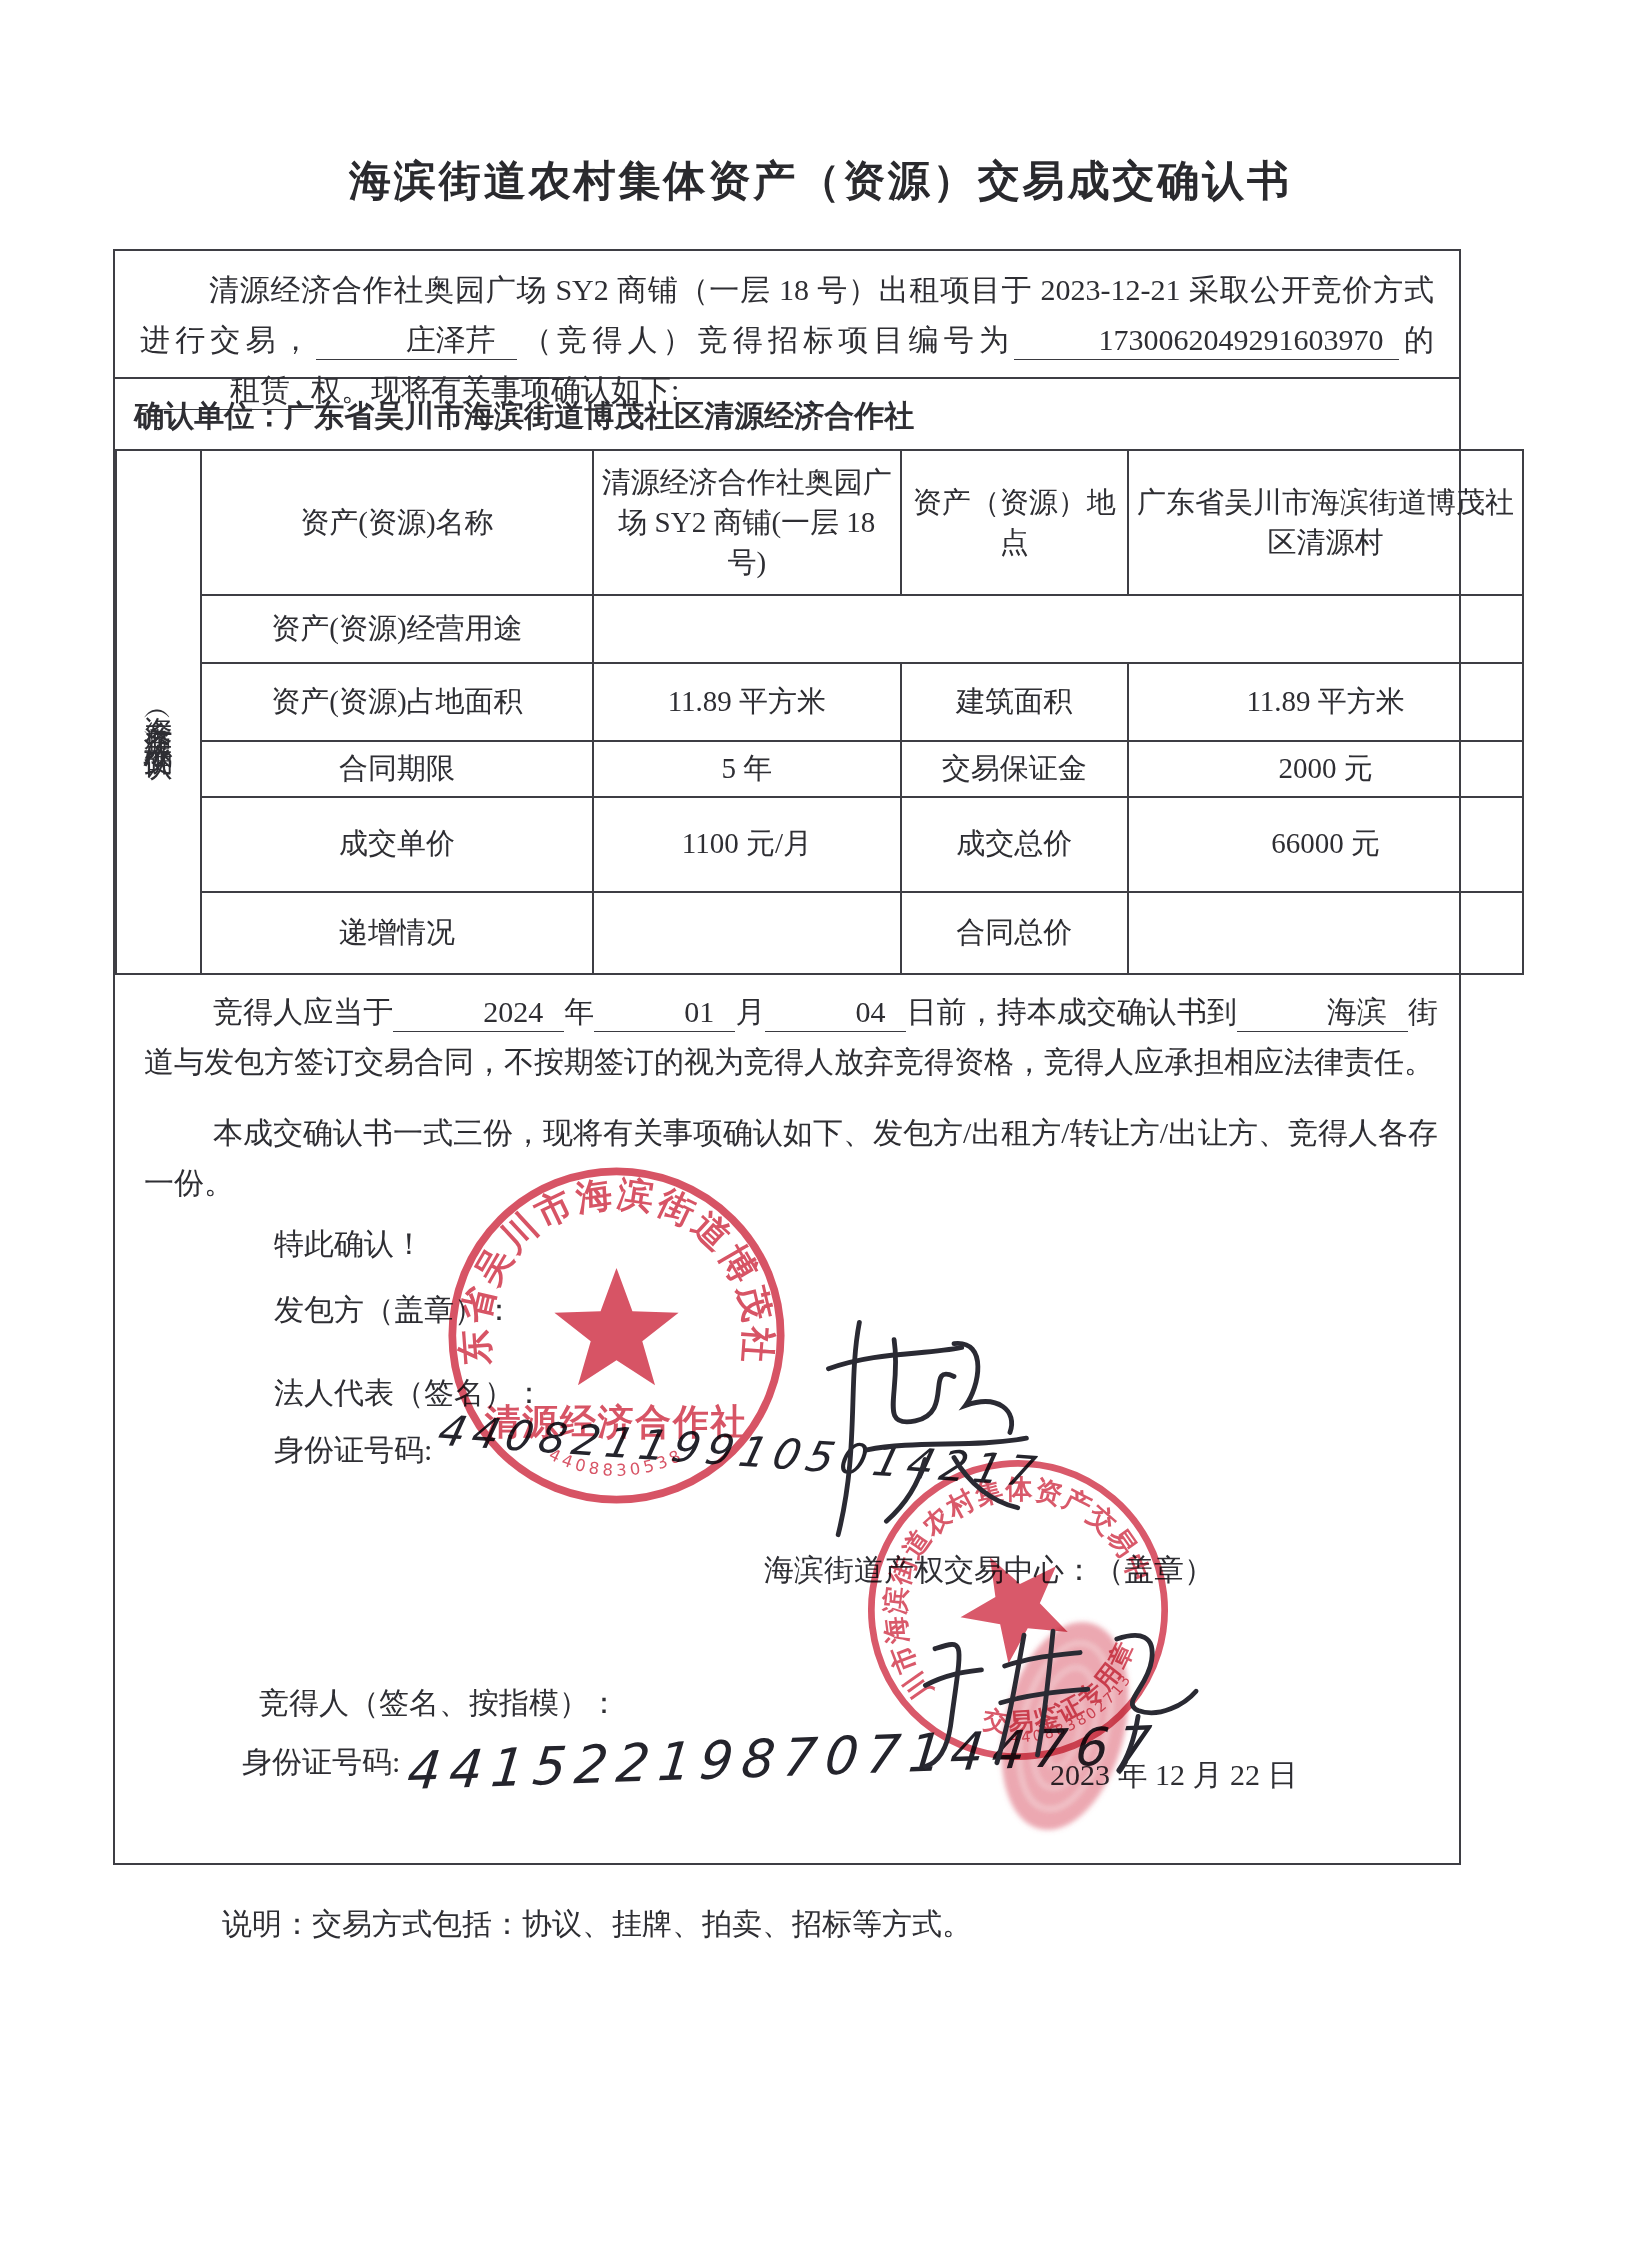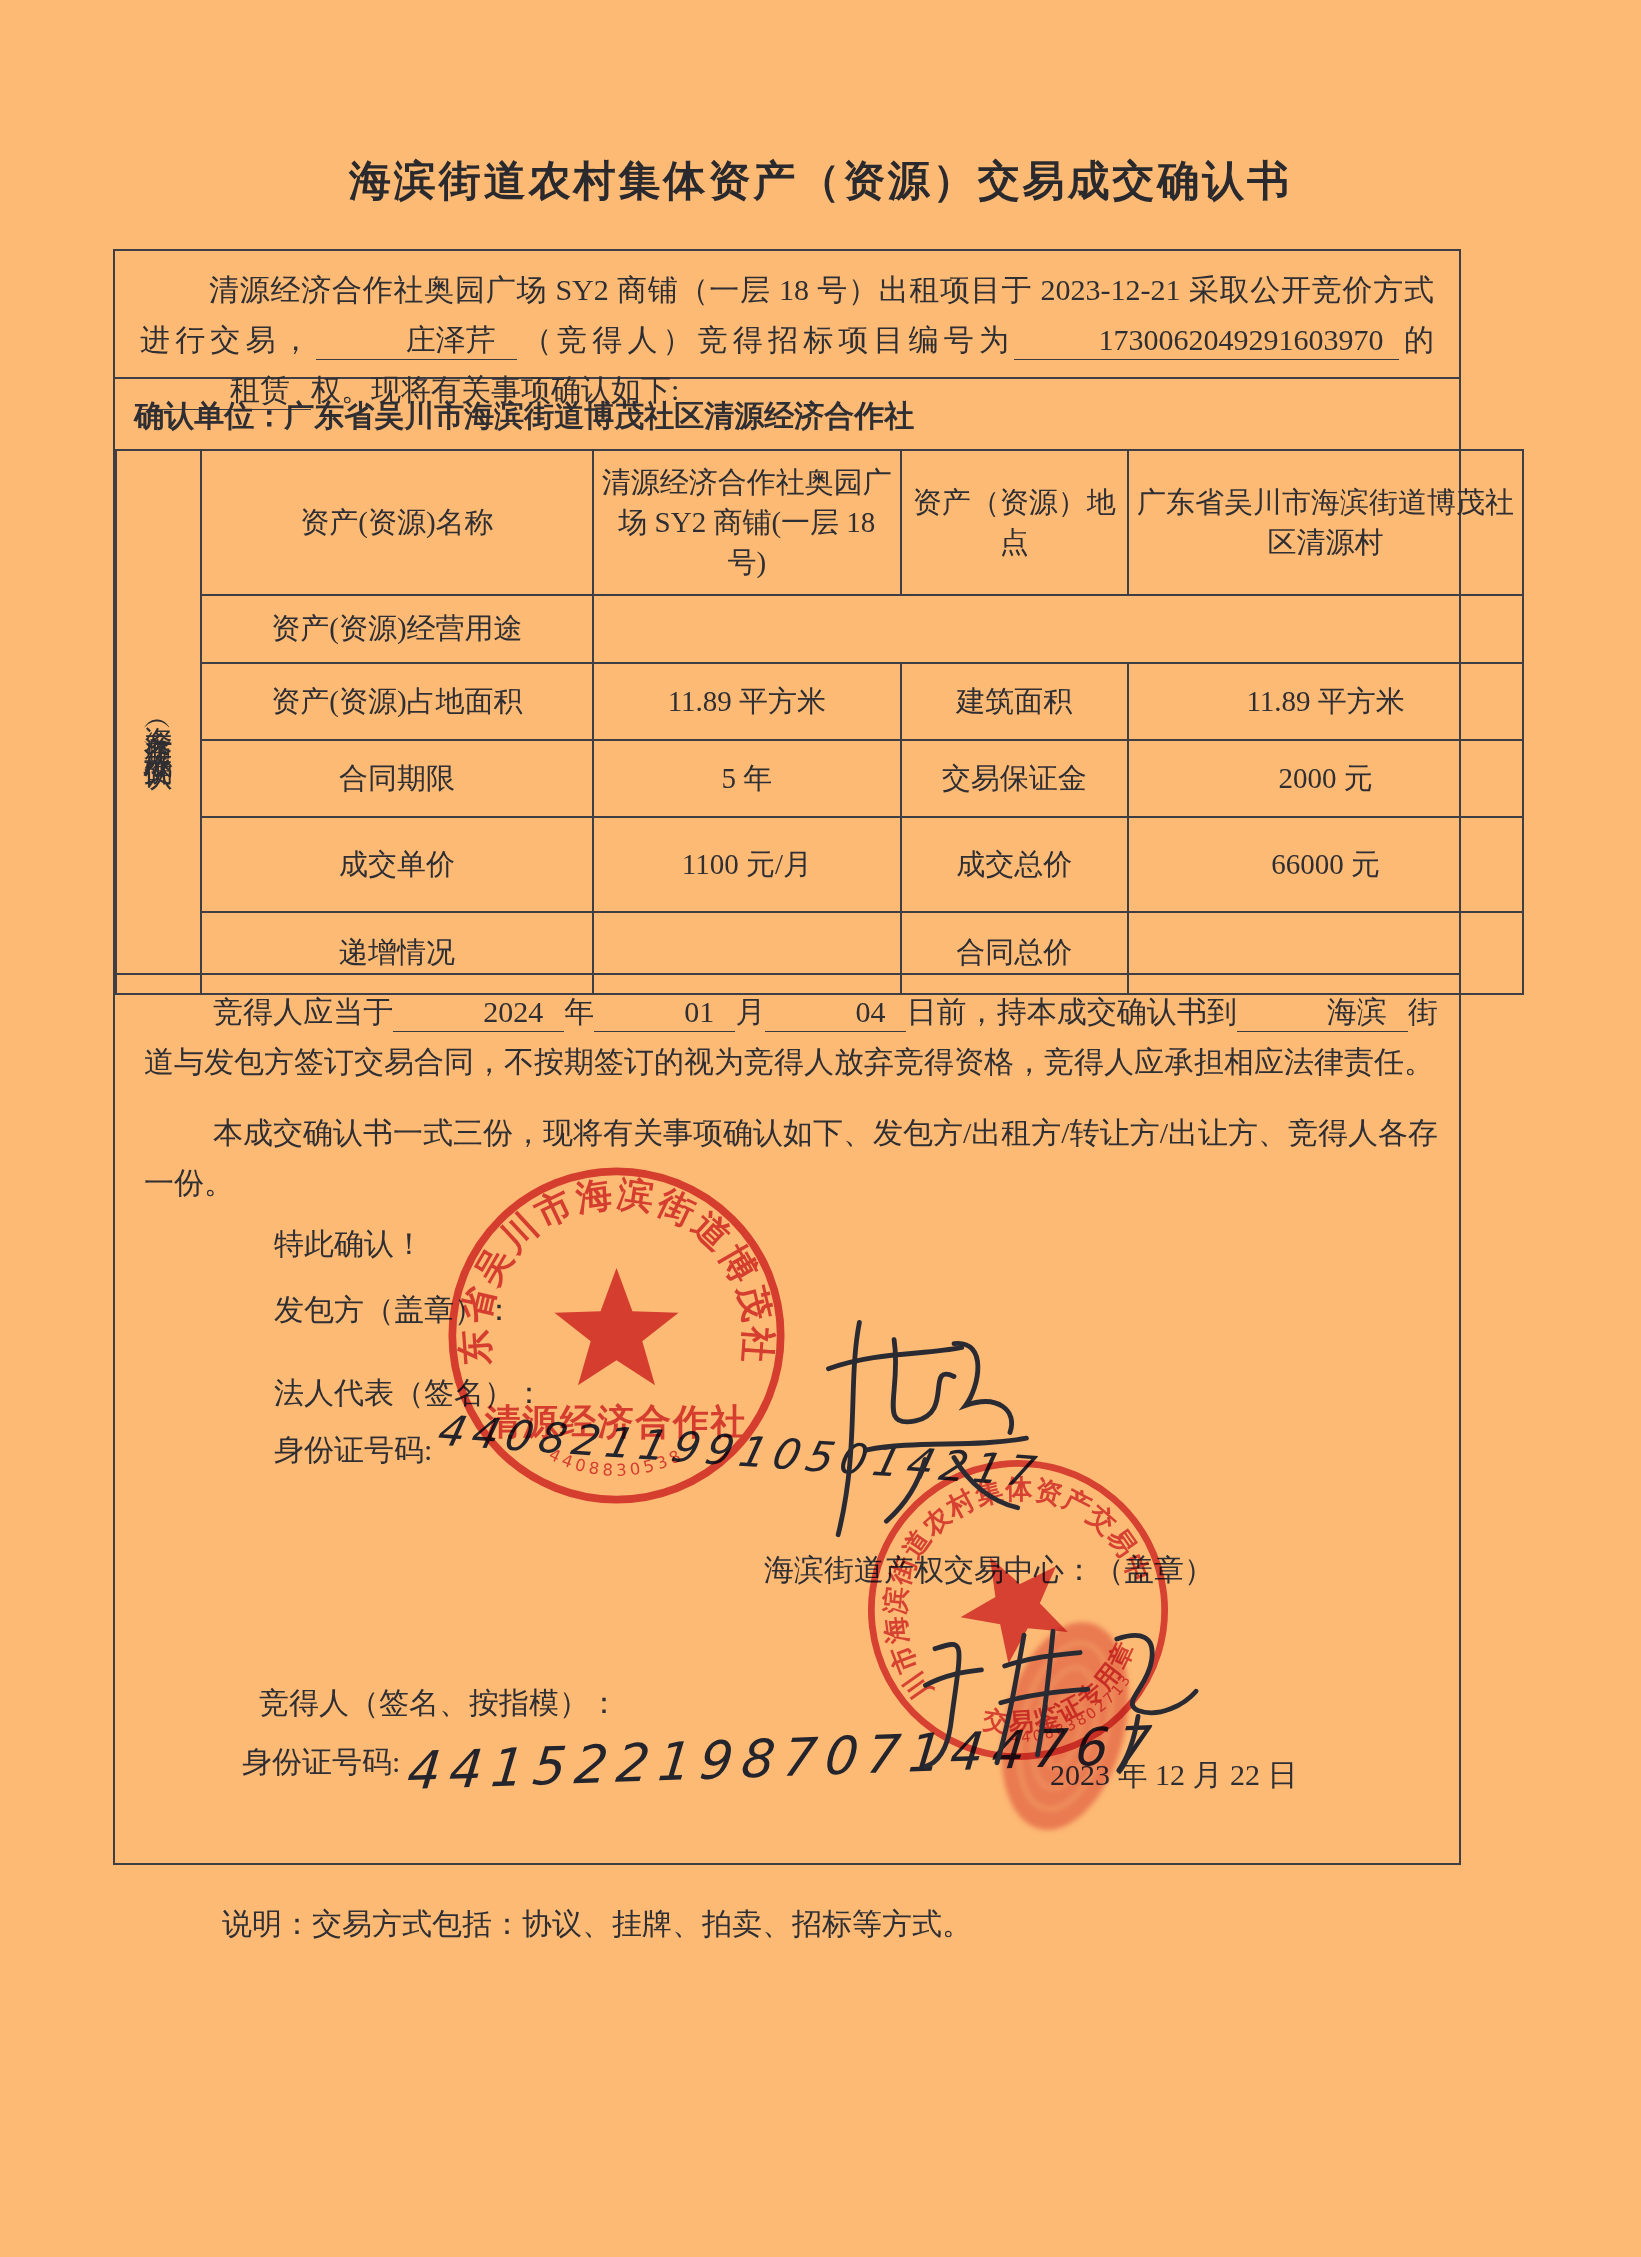--- a/index.html
+++ b/index.html
@@ -1,18 +1,18 @@
 <!DOCTYPE html>
 <html><head>
 <meta charset="utf-8">
 <style>
   html,body{margin:0;padding:0;background:#e8e8e6;}
   .page{
     position:relative;width:1641px;height:2257px;margin:0 auto;
-    background:#fdba74;overflow:hidden;
+    background:#ffffff;overflow:hidden;
     font-family:"Liberation Serif","DejaVu Serif",serif;
     color:#2e2e33;
   }
   .title{
     position:absolute;top:153px;left:0;width:100%;text-align:center;
     font-family:"Liberation Sans","DejaVu Sans",sans-serif;
     font-size:42px;font-weight:bold;letter-spacing:2.9px;color:#2a2a2e;
   }
   .docbox{
     position:absolute;left:113px;top:249px;width:1348px;height:1616px;
@@ -89,21 +89,21 @@
         <tr style="height:68px;">
           <td>资产(资源)经营用途</td>
           <td colspan="3"></td>
         </tr>
         <tr style="height:77px;">
           <td>资产(资源)占地面积</td>
           <td>11.89 平方米</td>
           <td>建筑面积</td>
           <td>11.89 平方米</td>
         </tr>
-        <tr style="height:77px;">
+        <tr style="height:56px;">
           <td>合同期限</td>
           <td>5 年</td>
           <td>交易保证金</td>
           <td>2000 元</td>
         </tr>
         <tr style="height:95px;">
           <td>成交单价</td>
           <td>1100 元/月</td>
           <td>成交总价</td>
           <td>66000 元</td>

